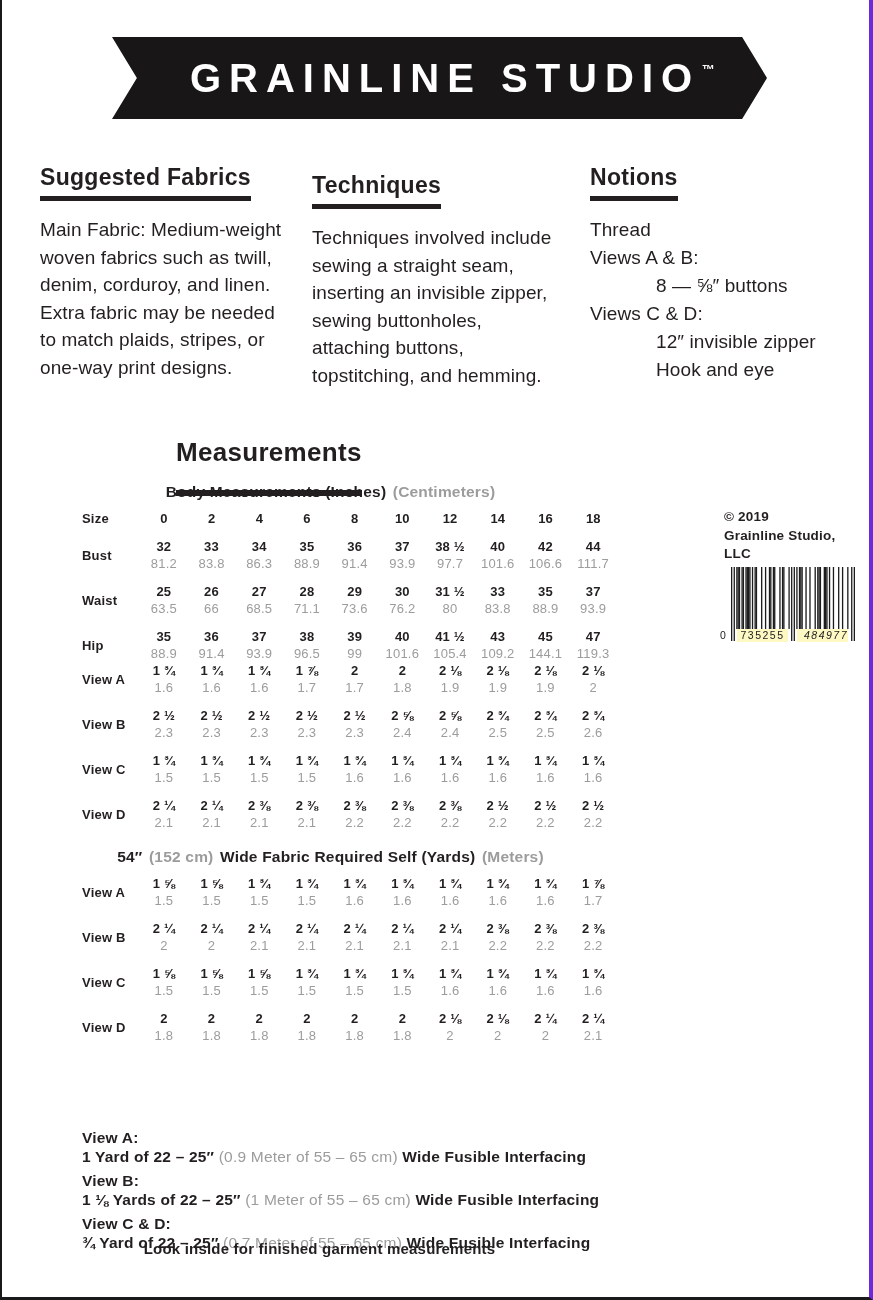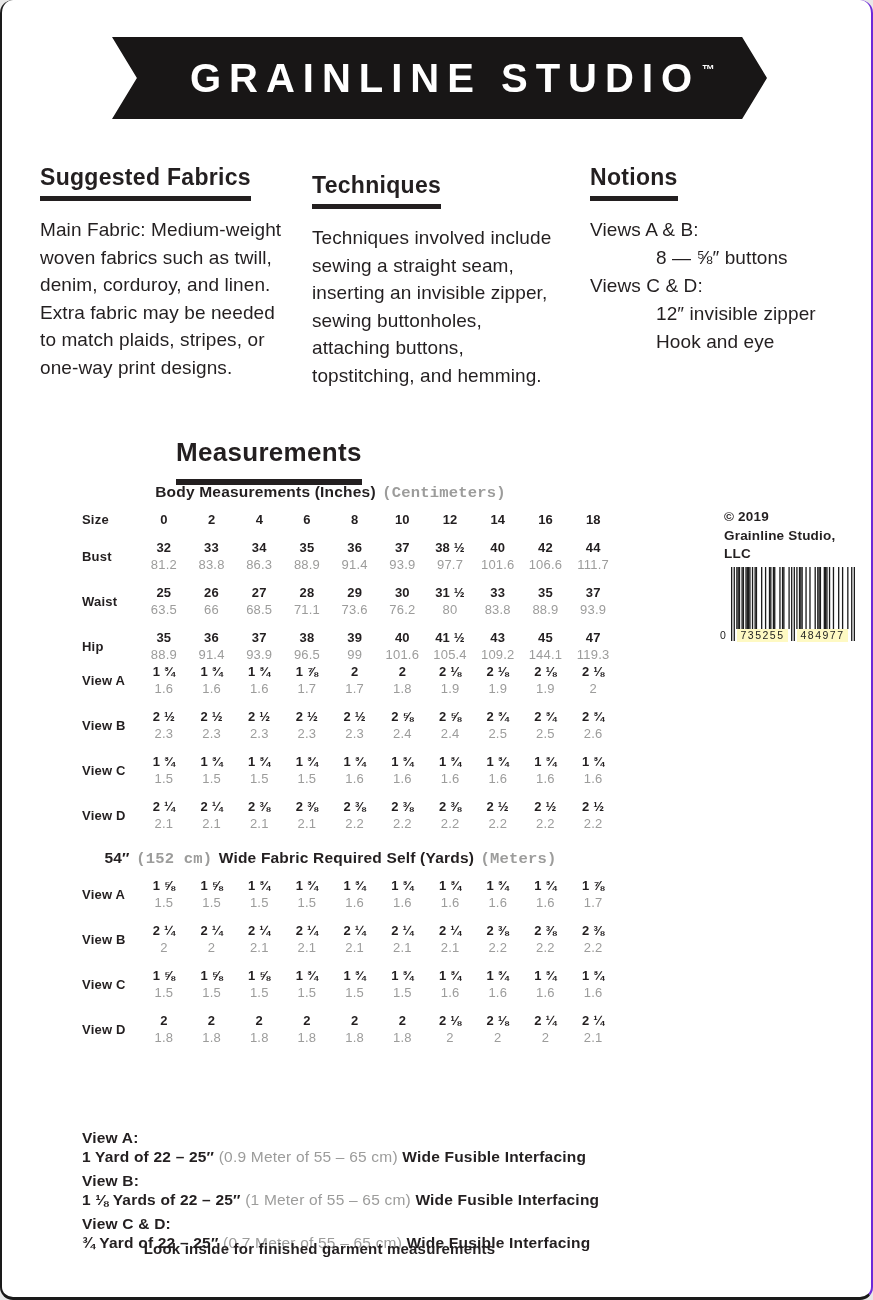--- a/index.html
+++ b/index.html
@@ -1,22 +1,21 @@
 <!DOCTYPE html>
 <html><head>
 <meta charset="utf-8">
 <style>
   * { margin:0; padding:0; box-sizing:border-box; }
   html,body { background:#e8e8e8; }
   .page {
     position:relative; width:873px; height:1300px; margin:0 auto;
     background:#ffffff; color:#231f20; overflow:hidden;
-    border-left:2px solid #1a1a1a; border-right:2px solid #6d28d9; border-bottom:3px solid #1a1a1a;
+    border-left:2px solid #1a1a1a; border-right:4px solid #6d28d9; border-bottom:3px solid #1a1a1a;
     font-family:"Liberation Sans","DejaVu Sans",sans-serif;
-    border-radius:13px;
   }
   
   .banner {
     position:absolute; left:110px; top:37px; width:655px; height:82px;
     background:#181616; display:flex; align-items:center; justify-content:center;
     clip-path:polygon(0 0, 96.2% 0, 100% 50%, 96.2% 100%, 0 100%, 3.8% 50%);
   }
   .banner-text { color:#fff; font-weight:700; font-size:40px; letter-spacing:8px; white-space:nowrap; padding-left:26px; }
   .banner-text .tm { font-size:13px; letter-spacing:0; vertical-align:18px; margin-left:2px; }
   
@@ -24,24 +23,24 @@
   .col h2 { font-size:23px; font-weight:700; letter-spacing:.3px; display:inline-block;
             border-bottom:5px solid #231f20; padding-bottom:5px; margin-bottom:15px; }
   .col p  { font-size:19px; line-height:27.5px; letter-spacing:.1px; }
   .col-1 { width:252px; }
   .col-2 { width:242px; margin-left:20px;margin-top:8px; }
   .col-3 { width:282px; margin-left:36px; }
   .nline { font-size:19px; line-height:28px; letter-spacing:.1px; }
   .nline.indent { padding-left:66px; }
   
   .meas-heading { position:absolute; left:174px; top:437px; font-size:26px; font-weight:700; letter-spacing:.3px;
-                  display:inline-block; border-bottom:6px solid #231f20; padding-bottom:11px; }
+                  display:inline-block; border-bottom:6px solid #231f20; padding-bottom:22px; }
   .tables { position:absolute; left:80px; top:483px; width:535px; }
   .tbl-title { text-align:center; font-size:15.5px; font-weight:700; letter-spacing:.2px; padding-right:38px; margin-bottom:9px; }
-  .tbl-title .g { color:#9c9c9b;font-family:Liberation Mono, monospace; }
+  .tbl-title .g { color:#9c9c9b; }
   .tbl-title span { margin:0 1px; }
   .trow { display:grid; grid-template-columns:58px repeat(10,1fr); align-items:center; margin-bottom:11px; }
   .trow:last-child { margin-bottom:0; }
   .tlabel { font-size:13px; font-weight:700; letter-spacing:.2px; }
   .cell { text-align:center; }
   .in { font-size:13px; font-weight:700; line-height:17px; letter-spacing:.2px; }
   .cm { font-size:13px; color:#9c9c9b; line-height:17px; letter-spacing:.2px; }
   .size-row .cell { font-size:13px; font-weight:700; line-height:17px; }
   .size-row { }
   .tbl-gap { margin-top:17px; }
@@ -53,21 +52,21 @@
   .if-line .g { color:#9c9c9b; font-weight:400; }
   .footer-note { position:absolute; left:50px; top:1240px; width:535px; text-align:center;
                  font-size:15px; font-weight:700; letter-spacing:.2px; }
   
   .copyright { position:absolute; left:722px; top:508px; font-size:13.5px; font-weight:700; line-height:18.5px; letter-spacing:.2px; }
   .barcode { position:absolute; left:729px; top:567px; width:124px; height:78px; }
   .barcode svg { position:absolute; left:0; top:0; }
   .bd { position:absolute; top:62px; font-size:10.5px; line-height:13px; letter-spacing:1.5px; color:#222; background:#fef9c3; }
   .bd-lead { left:-11px; background:transparent; }
   .bd-left { left:6px;  width:51px; text-align:center; }
-  .bd-right{ left:66px; width:51px; text-align:center; }
+  .bd-right{ left:66px; width:51px; text-align:right;font-style:italic; }
 </style>
 </head>
 <body>
 
 <div class="page">
 
   <div class="banner">
     <div class="banner-text"><span>GRAINLINE STUDIO</span><span class="tm">™</span></div>
   </div>
 
@@ -76,20 +75,21 @@
       <h2>Suggested Fabrics</h2><br>
       <p>Main Fabric: Medium-weight woven fabrics such as twill, denim, corduroy, and linen. Extra fabric may be needed to match plaids, stripes, or one-way print designs.</p>
     </div>
     <div class="col col-2">
       <h2>Techniques</h2><br>
       <p>Techniques involved include sewing a straight seam, inserting an invisible zipper, sewing buttonholes, attaching buttons, topstitching, and hemming.</p>
     </div>
     <div class="col col-3">
       <h2>Notions</h2><br>
       <div id="notions-lines">
+          <div class="nline">Thread</div>
           <div class="nline">Views A &amp; B:</div>
           <div class="nline indent">8 — ⅝″ buttons</div>
           <div class="nline">Views C &amp; D:</div>
           <div class="nline indent">12″ invisible zipper</div>
           <div class="nline indent">Hook and eye</div>
         </div>
     </div>
   </div>
 
   <div class="meas-heading">Measurements</div>

